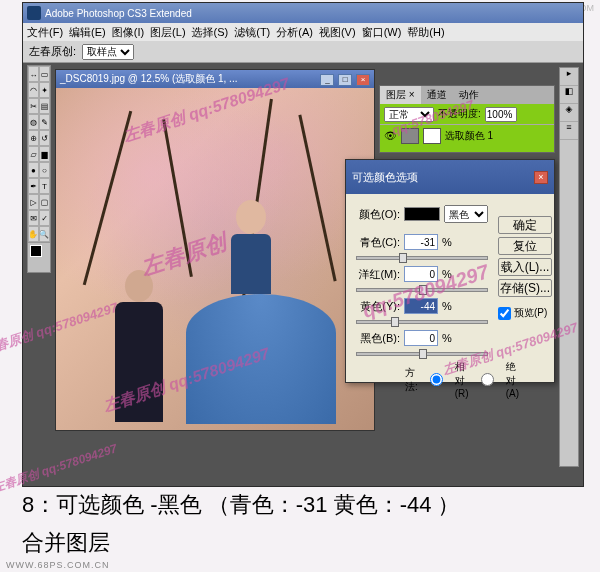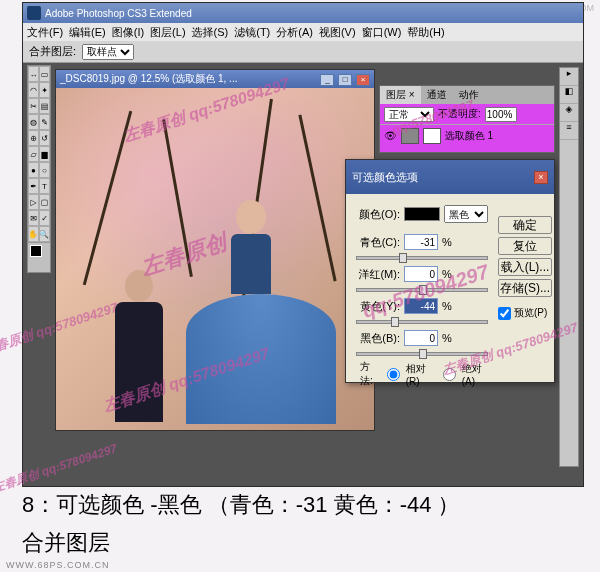--- a/index.html
+++ b/index.html
@@ -21,42 +21,42 @@
 .canvas { position: absolute; top: 18px; left: 0; right: 0; bottom: 0; background: linear-gradient(135deg, #d4a890 0%, #e8c0a8 30%, #b89078 100%); overflow: hidden; }
 .tree-area { position: absolute; inset: 0; background: radial-gradient(circle at 30% 25%, rgba(240,180,200,0.6) 0%, transparent 40%), radial-gradient(circle at 70% 20%, rgba(230,170,190,0.5) 0%, transparent 35%), radial-gradient(circle at 50% 40%, rgba(190,150,180,0.4) 0%, transparent 50%); }
 .branch { position: absolute; background: #3a2a1a; }
 .person-m { position: absolute; left: 52px; bottom: 0; width: 62px; height: 160px; }
 .person-m .head { width: 28px; height: 32px; background: #d0a890; border-radius: 50%; margin: 0 auto; }
 .person-m .body { width: 48px; height: 120px; background: #1a1a2a; margin: 0 auto; border-radius: 8px 8px 0 0; }
 .person-f { position: absolute; left: 130px; bottom: 0; width: 150px; height: 230px; }
 .person-f .head { width: 30px; height: 34px; background: #e0b8a0; border-radius: 50%; margin-left: 50px; }
 .person-f .torso { width: 40px; height: 60px; background: #2a4a7a; margin-left: 45px; border-radius: 6px 6px 0 0; }
 .person-f .dress { width: 150px; height: 130px; background: radial-gradient(ellipse at 50% 0%, #5a8ac8, #3a6aa8); border-radius: 50% 50% 0 0 / 30% 30% 0 0; }
-.layers-panel { position: absolute; right: 28px; top: 82px; width: 176px; height: 68px; background: #d946ef; border: 1px solid #666; }
+.layers-panel { position: absolute; right: 28px; top: 82px; width: 176px; height: 68px; background: #84cc16; border: 1px solid #666; }
 .layers-tabs { height: 18px; background: #b0b0b0; display: flex; font-size: 10px; }
 .layers-tabs span { padding: 2px 6px; }
 .layers-tabs .active { background: #d4d4d4; }
 .layers-ctrl { height: 20px; display: flex; align-items: center; font-size: 10px; padding: 0 4px; gap: 4px; }
 .layers-ctrl select, .layers-ctrl input { font-size: 10px; height: 15px; }
 .layer-row { height: 22px; display: flex; align-items: center; font-size: 10px; padding: 0 4px; border-top: 1px solid #aaa; gap: 4px; }
 .layer-thumb { width: 18px; height: 16px; background: #888; border: 1px solid #555; }
 .dialog { position: absolute; right: 28px; top: 156px; width: 210px; height: 224px; background: #ece9d8; border: 1px solid #333; box-shadow: 2px 2px 6px rgba(0,0,0,0.4); }
 .dialog-title { height: 34px; background: linear-gradient(#4a6aac, #3a5a9c); color: #fff; font-size: 11px; display: flex; align-items: center; justify-content: space-between; padding: 0 6px; }
 .dialog-title .close { width: 14px; height: 13px; background: #d96050; color: #fff; font-size: 9px; text-align: center; border: 1px solid #a04030; }
 .dialog-body { padding: 6px; font-size: 11px; position: relative; }
 .dlg-row { display: flex; align-items: center; height: 28px; gap: 4px; }
 .dlg-row label { width: 48px; text-align: right; }
 .dlg-row input[type=text] { width: 34px; height: 16px; font-size: 10px; text-align: right; padding-right: 2px; border: 1px solid #7a96c8; }
 .dlg-row select { width: 70px; height: 18px; font-size: 10px; }
 .color-swatch { width: 36px; height: 14px; background: #000; border: 1px solid #888; display: inline-block; }
 .slider { flex: 1; height: 4px; background: #c0c0c0; border: 1px solid #888; position: relative; margin: 0 4px; }
 .slider .thumb { position: absolute; top: -4px; width: 8px; height: 10px; background: #e0e0e0; border: 1px solid #666; }
 .dlg-buttons { position: absolute; right: 2px; top: 22px; display: flex; flex-direction: column; gap: 3px; }
 .dlg-btn { width: 54px; height: 18px; background: #ece9d8; border: 1px solid #888; font-size: 12px; text-align: center; line-height: 16px; border-radius: 2px; }
-.radio-row { display: flex; align-items: center; gap: 6px; font-size: 10px; margin-top: 4px; padding-left: 8px; }
+.radio-row { display: flex; align-items: center; gap: 12px; font-size: 10px; margin-top: 4px; padding-left: 8px; margin-left: 45px; }
 .right-dock { position: absolute; right: 4px; top: 64px; width: 20px; height: 400px; background: #c8c8c8; border: 1px solid #888; }
 .right-dock div { height: 18px; border-bottom: 1px solid #aaa; font-size: 9px; text-align: center; }
 .caption-area { position: absolute; left: 22px; top: 490px; font-size: 22px; color: #000; font-family: SimSun, serif; }
 .caption-line { margin-bottom: 8px; }
 .watermark { position: absolute; color: rgba(200,80,160,0.6); font-size: 16px; font-weight: bold; transform: rotate(-18deg); pointer-events: none; font-style: italic; }
 .forum-header { position: absolute; right: 6px; top: 0; font-size: 11px; color: #555; }
 .footer-wm { position: absolute; left: 6px; bottom: 2px; font-size: 9px; color: #888; letter-spacing: 1px; }
 .checkbox-row { display:flex; align-items:center; gap:3px; font-size:10px; margin-top:6px; }
 </style>
 </head>
@@ -77,21 +77,21 @@
     <span>图像(I)</span>
     <span>图层(L)</span>
     <span>选择(S)</span>
     <span>滤镜(T)</span>
     <span>分析(A)</span>
     <span>视图(V)</span>
     <span>窗口(W)</span>
     <span>帮助(H)</span>
   </div>
   <div class="options-bar">
-    <span>合并图层:</span>
+    <span>左春原创:</span>
     <select><option>取样点</option></select>
   </div>
 
   <div class="toolbox">
     <div class="tool-row">
         <div class="tool">↔</div>
         <div class="tool">▭</div>
       </div>
     <div class="tool-row">
         <div class="tool">◠</div>

